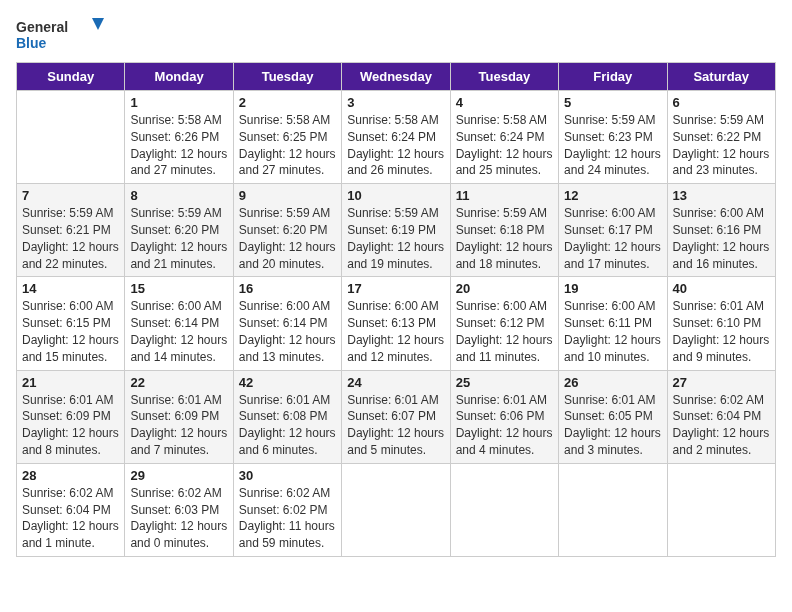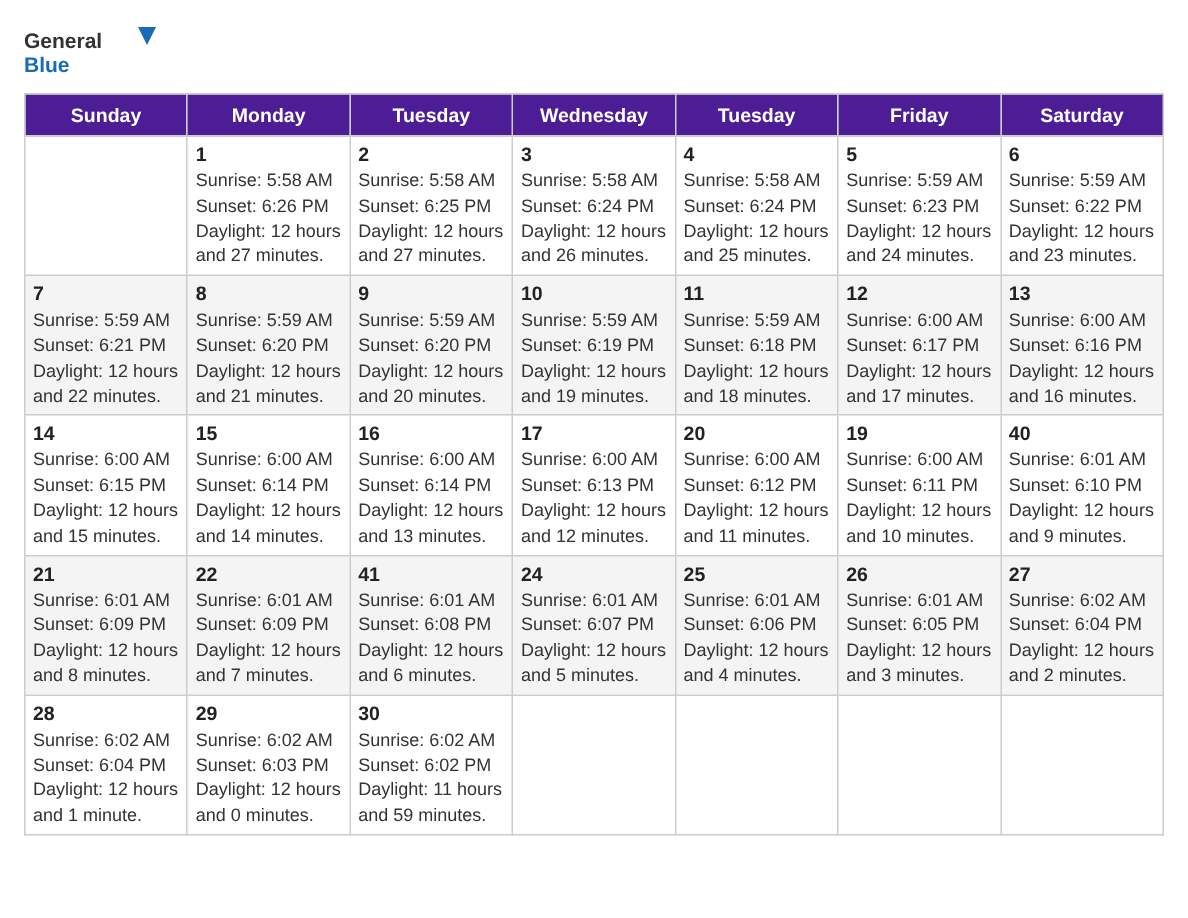--- a/index.html
+++ b/index.html
@@ -266,21 +266,21 @@
 and 8 minutes.</div>
         </td>
         <td>
           <span class="day-number">22</span>
           <div class="cell-info" style="white-space: pre-line;">Sunrise: 6:01 AM
 Sunset: 6:09 PM
 Daylight: 12 hours
 and 7 minutes.</div>
         </td>
         <td>
-          <span class="day-number">41</span>
+          <span class="day-number">42</span>
           <div class="cell-info" style="white-space: pre-line;">Sunrise: 6:01 AM
 Sunset: 6:08 PM
 Daylight: 12 hours
 and 6 minutes.</div>
         </td>
         <td>
           <span class="day-number">24</span>
           <div class="cell-info" style="white-space: pre-line;">Sunrise: 6:01 AM
 Sunset: 6:07 PM
 Daylight: 12 hours

